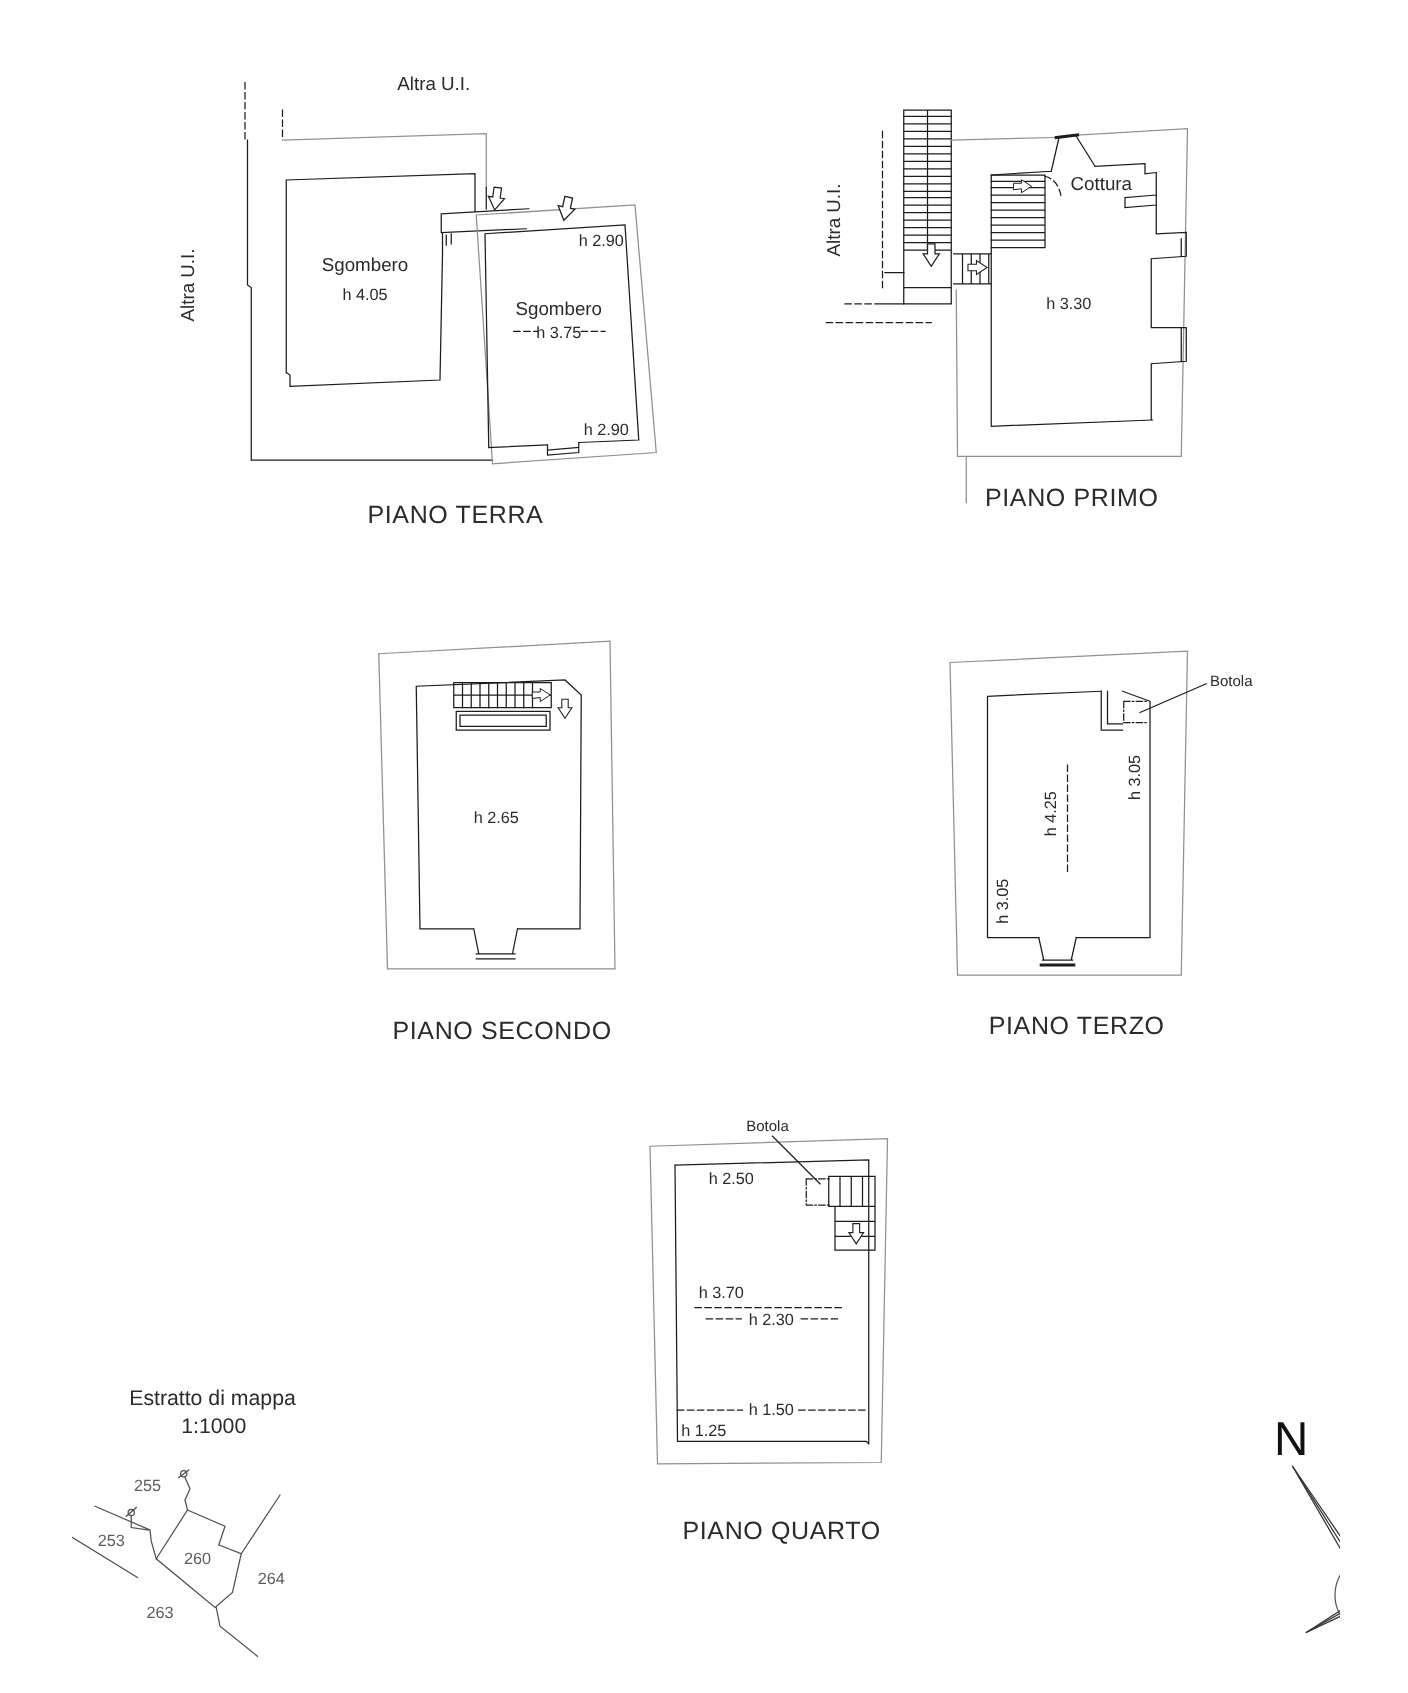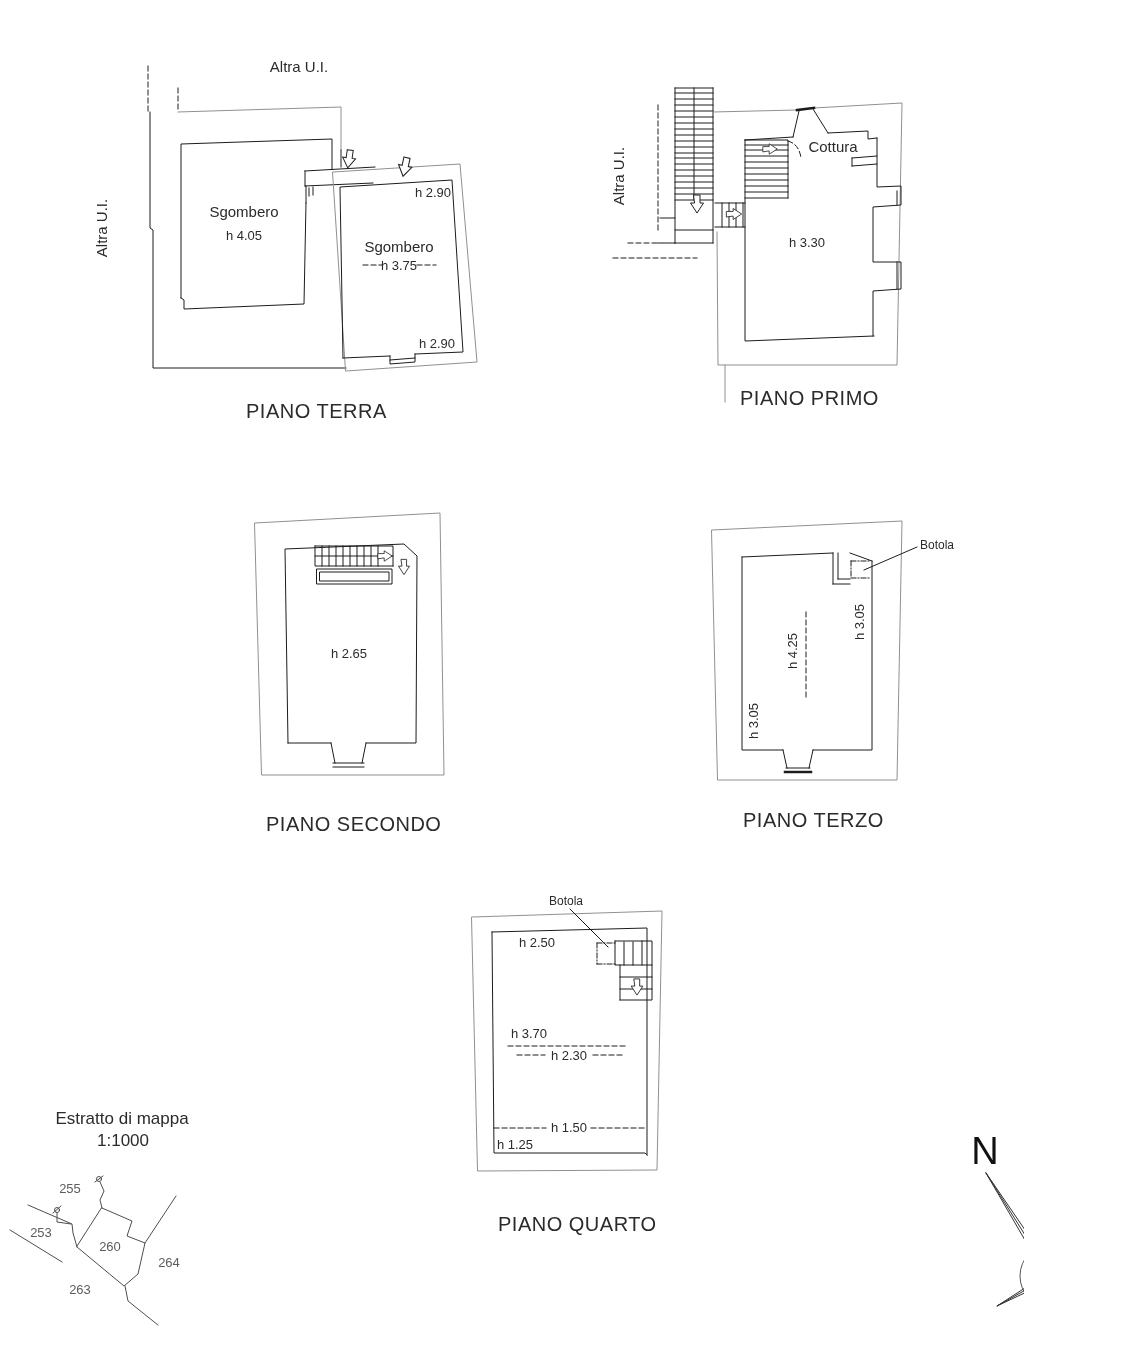--- a/index.html
+++ b/index.html
@@ -1,16 +1,16 @@
 <!DOCTYPE html>
 <html style="--wall: #1c1c1c; --boundary: #909090; --ink: #2b2b2b; --map-line: #4f4f4f; --map-text: #5d5d5d;"><head>
 <meta charset="utf-8">
 <style>
   html,body{margin:0;padding:0;background:#ffffff;}
-  .sheet{position:relative;width:1024px;height:1354px;background:#fff;overflow:hidden;}
+  .sheet{position:relative;width:1024px;height:1354px;background:#fff;overflow:hidden;margin-left:48px;}
   svg{display:block;}
   path,line,polygon,polyline,circle,rect{fill:none;stroke-width:1;stroke-linecap:square;stroke-linejoin:miter;}
   .w{stroke:var(--wall,#1c1c1c);}
   .bd{stroke:var(--boundary,#909090);}
   .mp{stroke:var(--map-line,#4f4f4f);}
   .dsh{stroke-dasharray:5 3;}
   .dshdot{stroke-dasharray:5 2 1 2;}
   .thick{stroke-width:2.5;}
   .arrowfill{fill:#ffffff;stroke:#222;}
   text{fill:var(--ink,#2b2b2b);font-family:"Liberation Sans","DejaVu Sans",sans-serif;}

